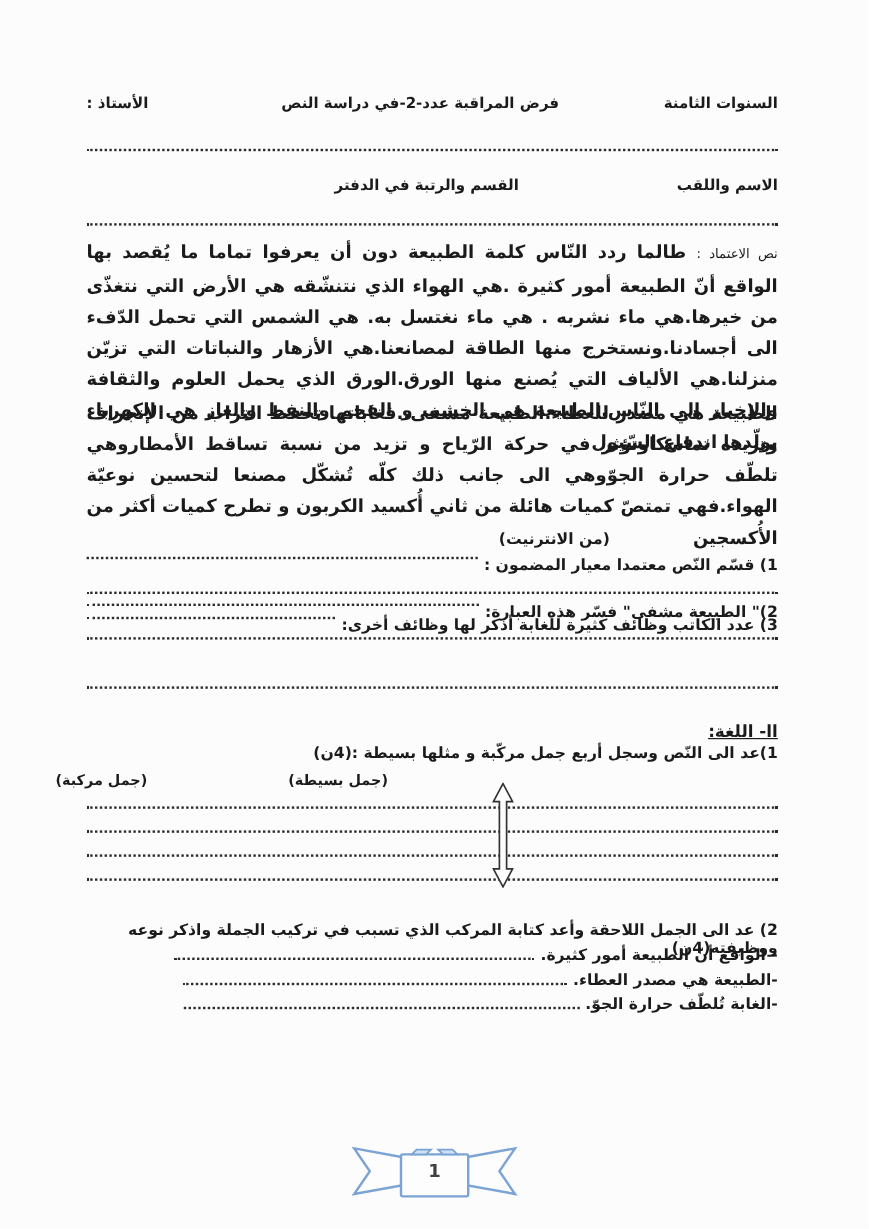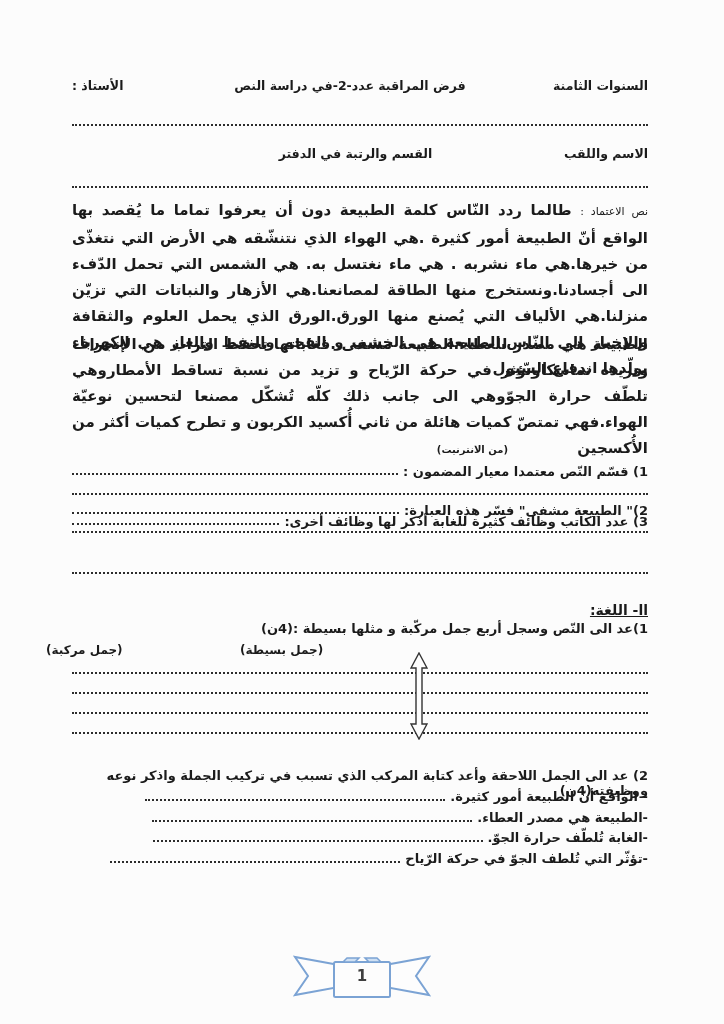--- a/index.html
+++ b/index.html
@@ -17,26 +17,26 @@
   .row3 { display:flex; justify-content:space-between; align-items:baseline;
           font-weight:bold; font-size:12.5px; }
   .row3 .slot { min-width:60px; }
   .row3 .slot.center { text-align:left;margin-left:15px; }
   .row3 .slot.left  { text-align:left; }
 
   .dotsep { border-bottom:2px dotted #2c2c2c; height:0; }
 
   .para { font-weight:bold; font-size:15px; line-height:26px; text-align:justify; }
   .src-label { font-size:11px; font-weight:normal; }
-  .citation { font-size:10px; margin-right:64px; white-space:nowrap; }
+  .citation { font-size:13px; margin-right:64px; white-space:nowrap; }
 
   .sec-title { font-weight:bold; font-size:14px; }
   .u { text-decoration:underline; }
 
-  .qrow { display:flex; align-items:flex-end; font-weight:bold; font-size:13px; }
+  .qrow { display:flex; align-items:flex-start; font-weight:bold; font-size:13px; }
   .leader { flex:1 1 auto; border-bottom:2px dotted #2c2c2c; margin:0 5px 4px 0; min-width:30px; }
 
   .colhead { position:relative; height:18px; font-weight:bold; font-size:12px; }
   .colhead .c1 { position:absolute; left:316px; }
   .colhead .c2 { position:absolute; left:122px; }
 
   .anslines .ansline { height:20px; border-bottom:2px dotted #2c2c2c; }
 
   .arrow-wrap { position:absolute; left:410px; top:652px; width:18px; height:88px; }
 
@@ -133,24 +133,20 @@
       <span class="leader" style="max-width:300px;"></span>
     </div>
     <div class="itemrow">
       <span>-الطبيعة هي مصدر العطاء.</span>
       <span class="leader" style="max-width:320px;"></span>
     </div>
     <div class="itemrow">
       <span>-الغابة تُلطّف حرارة الجوّ.</span>
       <span class="leader" style="max-width:330px;"></span>
     </div>
-    <div class="itemrow">
-      <span>-تؤثّر التي تُلطف الجوّ في حركة الرّياح</span>
-      <span class="leader" style="max-width:290px;"></span>
-    </div>
   </div>
 
   <div class="ribbon">
     <svg width="150" height="56" viewBox="0 0 150 56">
       <polygon points="52,15 8,7 21,26 8,45 52,37" fill="#fdfdfd" stroke="#7ba3d4" stroke-width="2"></polygon>
       <polygon points="98,15 142,7 129,26 142,45 98,37" fill="#fdfdfd" stroke="#7ba3d4" stroke-width="2"></polygon>
       <rect x="47" y="12" width="56" height="35" rx="1.5" fill="#fdfdfd" stroke="#7ba3d4" stroke-width="2"></rect>
       <polygon points="56,12 60,8 72,8 68,12" fill="#cfe0f3" stroke="#7ba3d4" stroke-width="1.5"></polygon>
       <polygon points="94,12 90,8 78,8 82,12" fill="#cfe0f3" stroke="#7ba3d4" stroke-width="1.5"></polygon>
     </svg>

